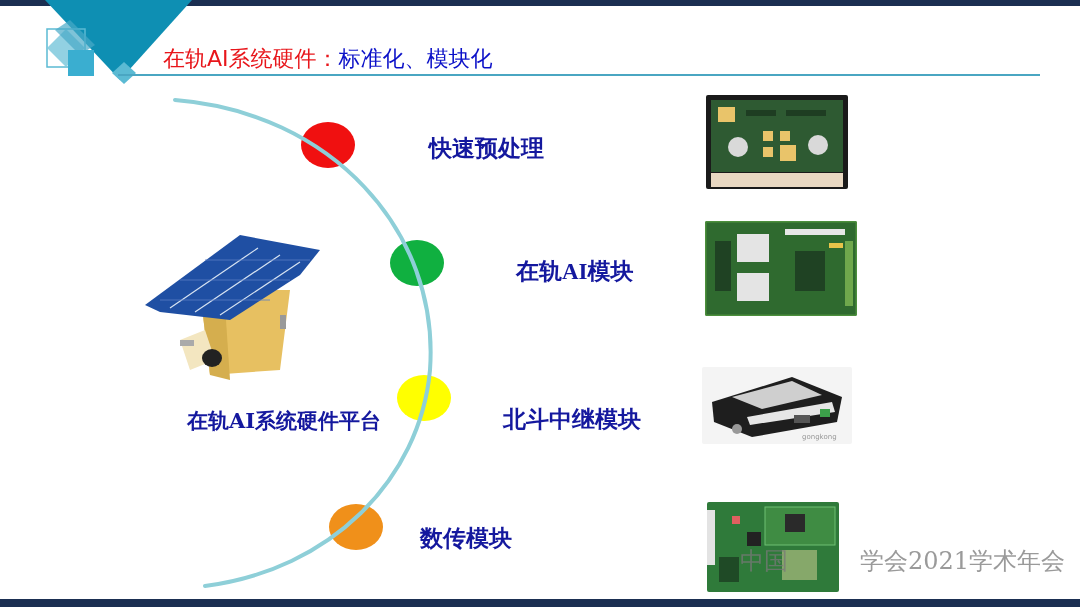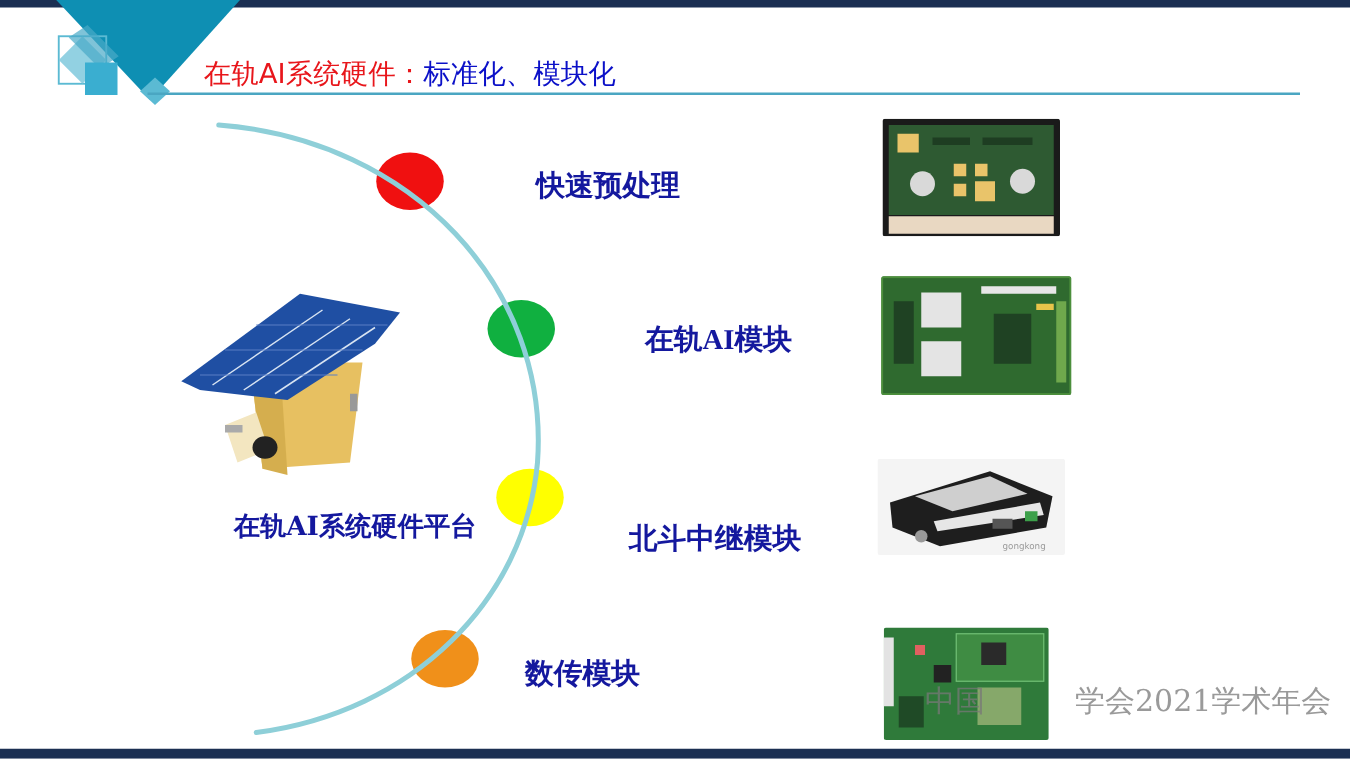--- a/index.html
+++ b/index.html
@@ -57,21 +57,21 @@
   <line x1="55" y1="82" x2="140" y2="25" stroke="#d8e4f2" stroke-width="1.2"></line>
   <line x1="80" y1="85" x2="160" y2="32" stroke="#d8e4f2" stroke-width="1.2"></line>
   <line x1="40" y1="50" x2="150" y2="50" stroke="#5b7fc4" stroke-width="0.8"></line>
   <line x1="20" y1="70" x2="130" y2="70" stroke="#5b7fc4" stroke-width="0.8"></line>
   <line x1="65" y1="30" x2="170" y2="30" stroke="#5b7fc4" stroke-width="0.8"></line>
 </svg>
 <div class="platform-label">在轨AI系统硬件平台</div>
 
 <div class="label" style="left:429px; top:133px;">快速预处理</div>
 <div class="label" style="left:516px; top:256px;">在轨AI模块</div>
-<div class="label" style="left:503px; top:415px;">北斗中继模块</div>
+<div class="label" style="left:503px; top:404px;">北斗中继模块</div>
 <div class="label" style="left:420px; top:523px;">数传模块</div>
 
 <svg class="board" style="left:706px; top:95px; width:142px; height:94px;" viewBox="0 0 142 94">
   <rect x="0" y="0" width="142" height="94" fill="#1a1a1a"></rect>
   <rect x="5" y="5" width="132" height="72" fill="#2e5a32"></rect>
   <rect x="5" y="78" width="132" height="14" fill="#e9d8c2"></rect>
   <rect x="12" y="12" width="17" height="15" fill="#e9c46a"></rect>
   <circle cx="32" cy="52" r="10" fill="#d9d9d9"></circle>
   <circle cx="112" cy="50" r="10" fill="#d9d9d9"></circle>
   <rect x="57" y="36" width="10" height="10" fill="#e9c46a"></rect>

